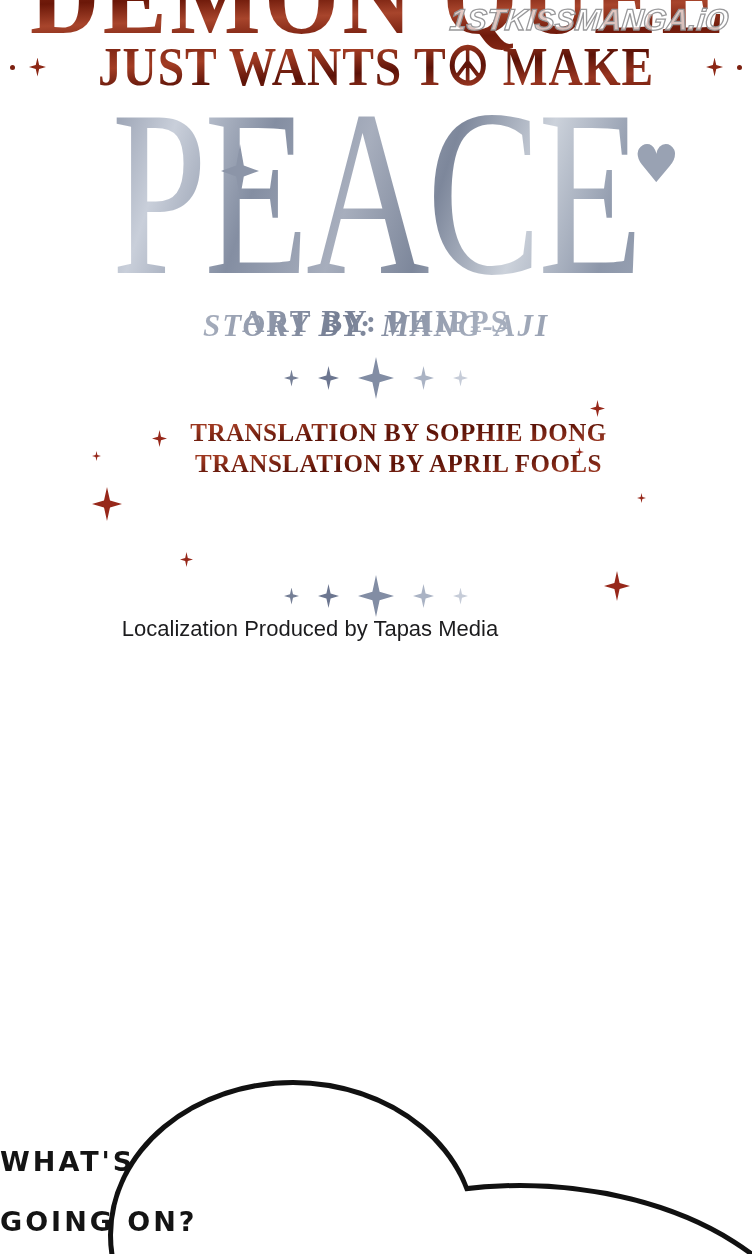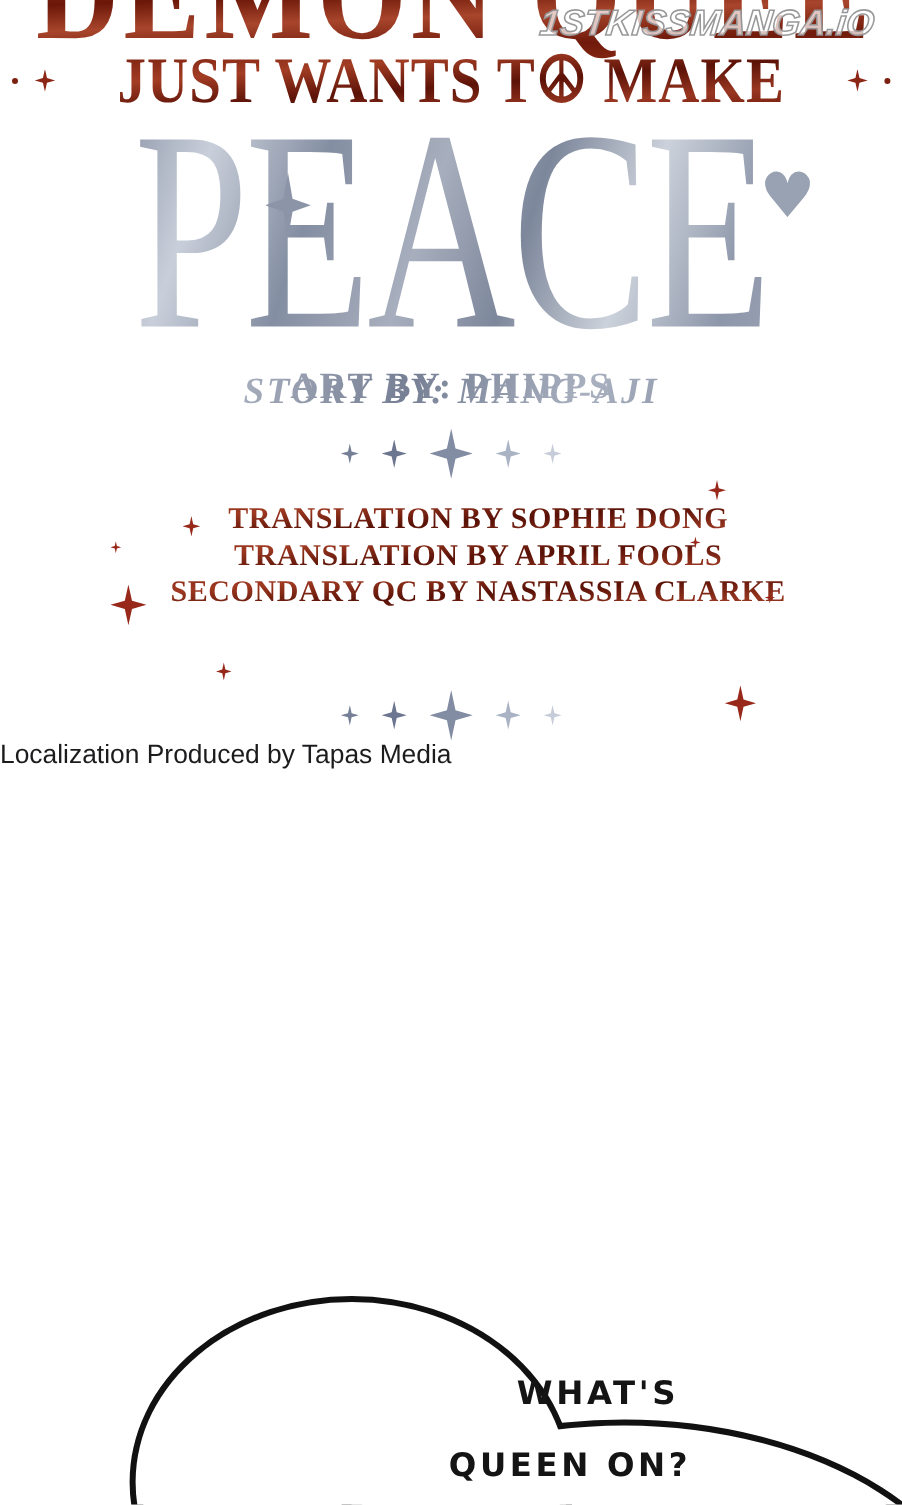--- a/index.html
+++ b/index.html
@@ -91,29 +91,29 @@
   .red-credits div{
     background:linear-gradient(176deg,#6e1a0b 0%,#a03a22 28%,#581106 52%,#963520 76%,#6b180a 100%);
     -webkit-background-clip:text;background-clip:text;color:transparent;
     white-space:nowrap;
     padding-left:45px;
   }
   .rs{position:absolute;background:#97281a;}
 
   
   .localization{
-    top:616px;left:0;width:620px;
+    top:616px;left:0;width:620px;text-align:center;
     font-family:"Liberation Sans",sans-serif;font-size:22px;color:#1c1c1e;letter-spacing:0px;
   }
 
   
   .bubble-svg{top:1080px;left:0;}
   .bubble-text{
     font-family:"DejaVu Sans",sans-serif;font-weight:bold;font-size:27px;
-    color:#141414;letter-spacing:3px;text-align:right;z-index:10;
+    color:#141414;letter-spacing:3px;text-align:left;z-index:10;
   }
   .bubble-line1{top:1146px;left:0;width:566px;}
   .bubble-line2{top:1206px;left:0;width:576px;}
 </style>
 </head>
 <body>
 
 <div class="abs demon-title">DEMON QUEEN</div>
 
 <div class="abs watermark">1STKISSMANGA.iO</div>
@@ -137,21 +137,20 @@
   <span class="star gs1"></span>
   <span class="star gs2"></span>
   <span class="star gs3"></span>
   <span class="star gs4"></span>
   <span class="star gs5"></span>
 </div>
 
 <div class="abs red-credits">
   <div>TRANSLATION BY SOPHIE DONG</div>
   <div>TRANSLATION BY APRIL FOOLS</div>
-  <div>SECONDARY QC BY NASTASSIA CLARKE</div>
 </div>
 
 <div class="rs star" style="left:152px;top:430px;width:15px;height:17px;"></div>
 <div class="rs star" style="left:92px;top:451px;width:9px;height:10px;"></div>
 <div class="rs star" style="left:92px;top:487px;width:30px;height:34px;"></div>
 <div class="rs star" style="left:180px;top:552px;width:13px;height:15px;"></div>
 <div class="rs star" style="left:590px;top:400px;width:15px;height:17px;"></div>
 <div class="rs star" style="left:575px;top:447px;width:9px;height:10px;"></div>
 <div class="rs star" style="left:637px;top:493px;width:9px;height:10px;"></div>
 <div class="rs star" style="left:604px;top:571px;width:26px;height:30px;"></div>
@@ -170,13 +169,13 @@
   <g stroke="#111111" stroke-width="10" fill="none">
     <ellipse cx="293" cy="155" rx="180" ry="150"></ellipse>
     <ellipse cx="520" cy="298" rx="300" ry="190"></ellipse>
   </g>
   <g fill="#ffffff" stroke="none">
     <ellipse cx="293" cy="155" rx="180" ry="150"></ellipse>
     <ellipse cx="520" cy="298" rx="300" ry="190"></ellipse>
   </g>
 </svg>
 <div class="abs bubble-text bubble-line1">WHAT'S</div>
-<div class="abs bubble-text bubble-line2">QUEEN ON?</div>
+<div class="abs bubble-text bubble-line2">GOING ON?</div>
 
 </body></html>

